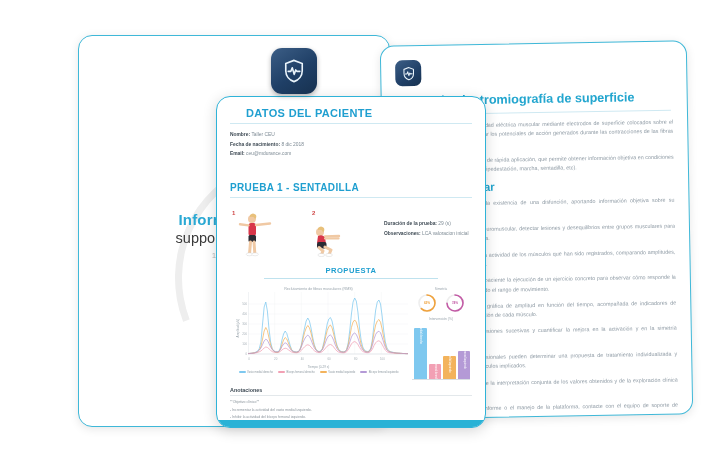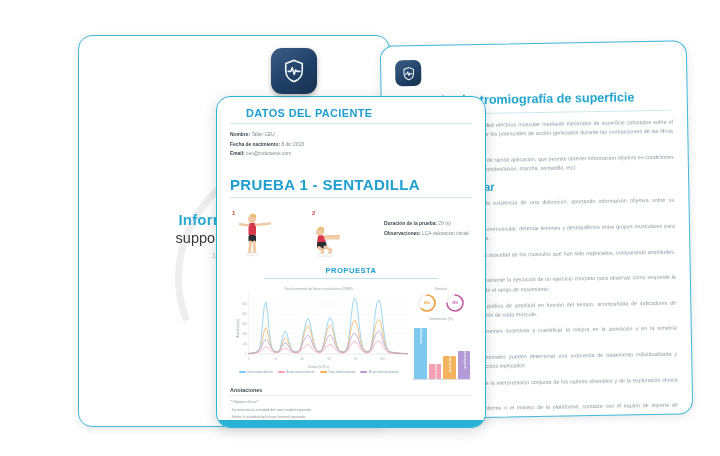--- a/index.html
+++ b/index.html
@@ -65,21 +65,21 @@
   .ri-li:before{content:"•";position:absolute;left:0;top:-1px;color:#8e9aa4;}
 
   
   #card-front{left:216px;top:96px;width:268px;height:330px;z-index:3;
     border-color:#2fb3d8;box-shadow:0 3px 14px rgba(0,0,0,.16);}
   .fr-pad{position:absolute;left:13px;right:13px;top:10px;}
   .fr-h{color:#1f9fd0;font-size:11px;font-weight:700;letter-spacing:.35px;padding-left:16px;}
   .fr-rule{height:1px;background:#cfe9f2;margin:4px 0 6px;}
   .kv{font-size:4.9px;line-height:1.95;color:#7e8b95;}
   .kv b{color:#3e4a54;}
-  .fr-h2{color:#1f9fd0;font-size:15px;font-weight:700;letter-spacing:.35px;margin-top:17px;}
+  .fr-h2{color:#1f9fd0;font-size:10px;font-weight:700;letter-spacing:.35px;margin-top:23px;}
 
   .pose-row{display:flex;gap:10px;margin-top:6px;}
   .pose-img{width:72px;height:47px;position:relative;}
   .num{position:absolute;font-size:6px;font-weight:700;color:#cf4646;}
   .meta{font-size:4.9px;line-height:2.1;color:#7e8b95;margin-top:7px;}
   .meta b{color:#3e4a54;}
 
   .res-title{text-align:center;color:#1f9fd0;font-size:7.6px;font-weight:700;
     letter-spacing:.5px;margin-top:9px;}
   .res-rule{height:1px;background:#bfe2ee;margin:3px 34px 0;}

